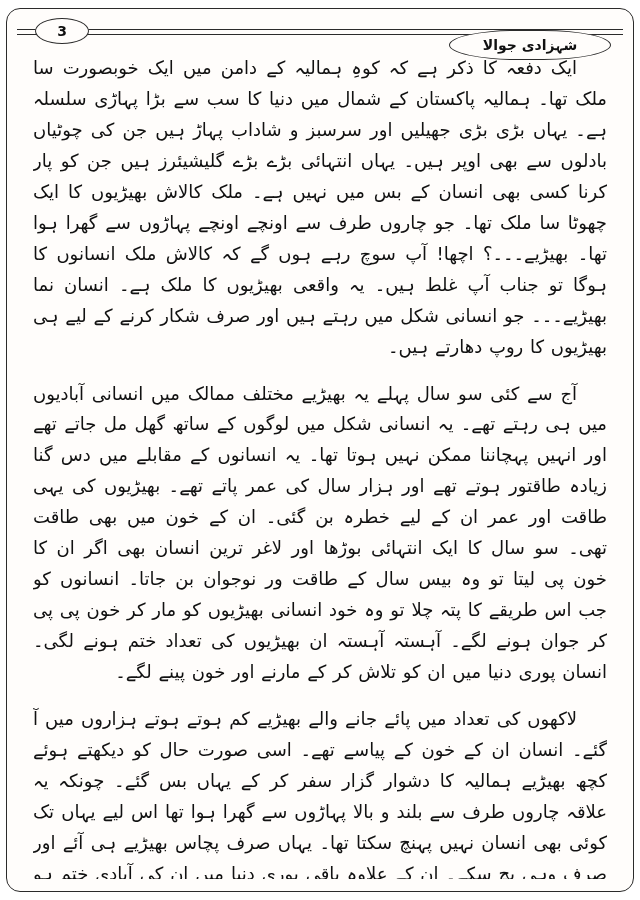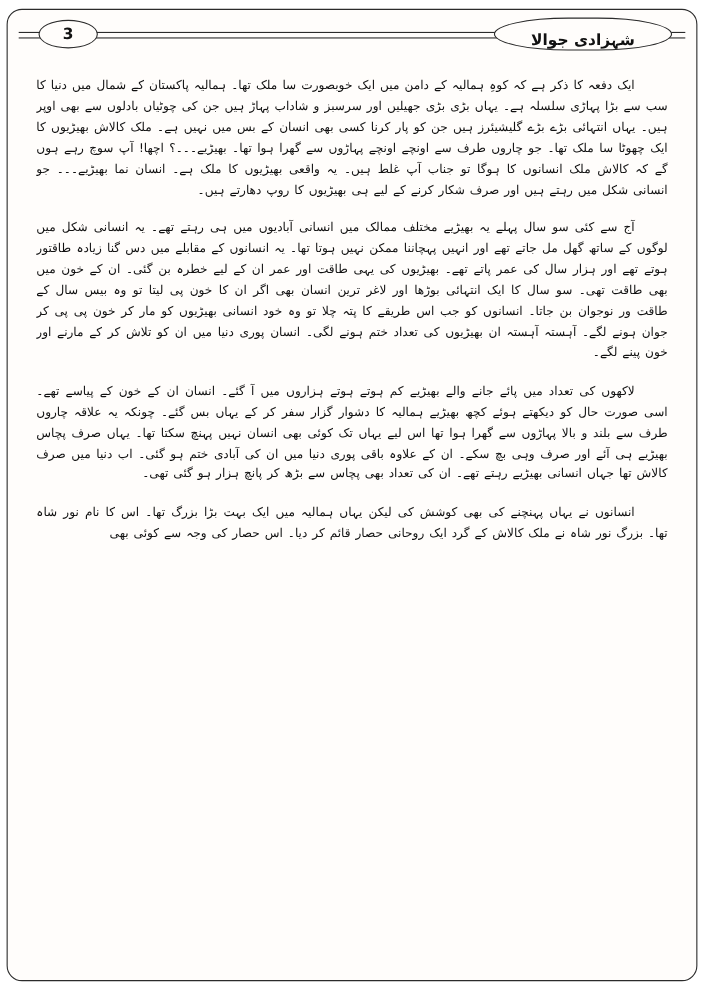--- a/index.html
+++ b/index.html
@@ -47,50 +47,49 @@
     display: flex;
     align-items: center;
     justify-content: center;
     font-size: 14px;
     font-weight: bold;
     z-index: 2;
   }
   .title-cartouche {
     position: absolute;
     right: 22px;
-    top: 7px;
+    top: 21px;
     min-width: 132px;
     height: 28px;
     border: 1.4px solid #2b2b2b;
     border-radius: 50% / 60%;
     background: #fffdfb;
     display: flex;
-    align-items: flex-end;
+    align-items: center;
     justify-content: center;
     padding: 0 14px;
     z-index: 2;
   }
   .title-cartouche .title-text {
     font-size: 14px;
     font-weight: bold;
     white-space: nowrap;
     direction: rtl;
   }
   .content {
     position: absolute;
     top: 44px;
     right: 26px;
     left: 26px;
     bottom: 12px;
     direction: rtl;
     text-align: justify;
-    font-size: 11px;
+    font-size: 18px;
     line-height: 1.72;
     overflow: hidden;
-    margin-top: 16px;
   }
   .content p {
     margin: 0 0 16px 0;
     text-indent: 30px; 
     word-spacing: 1px;
   }
 </style>
 </head>
 <body>
 

